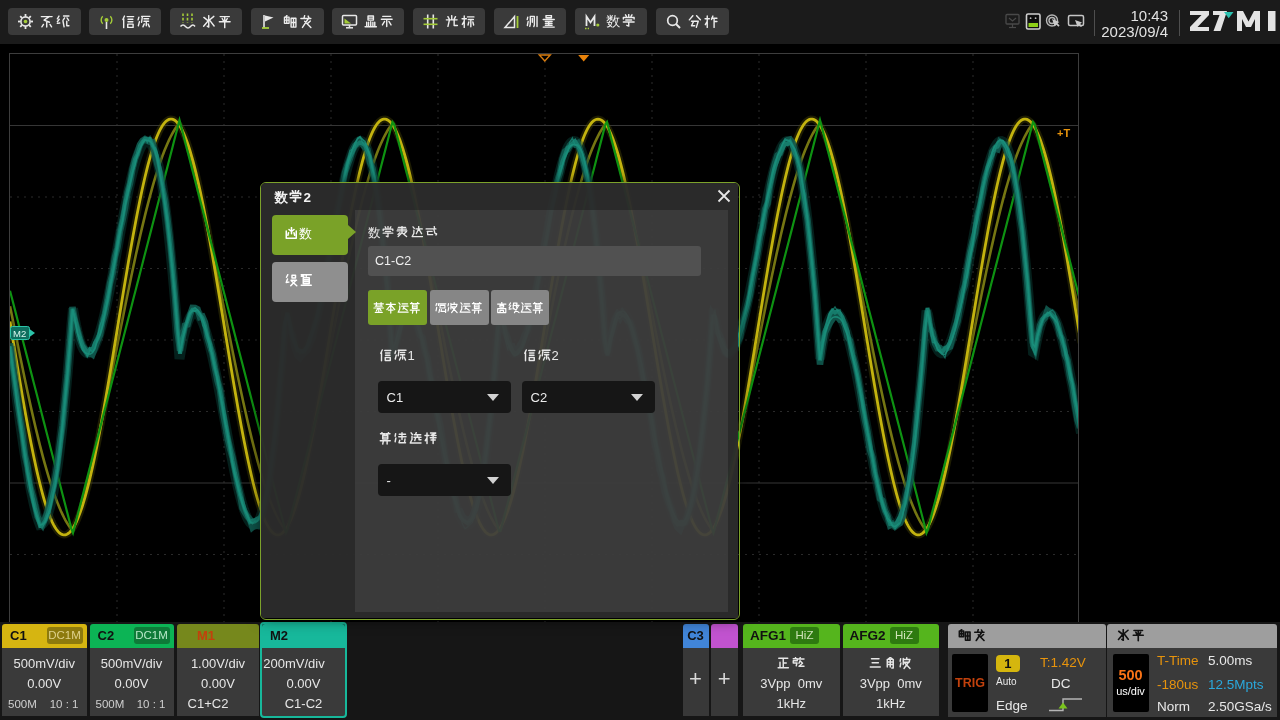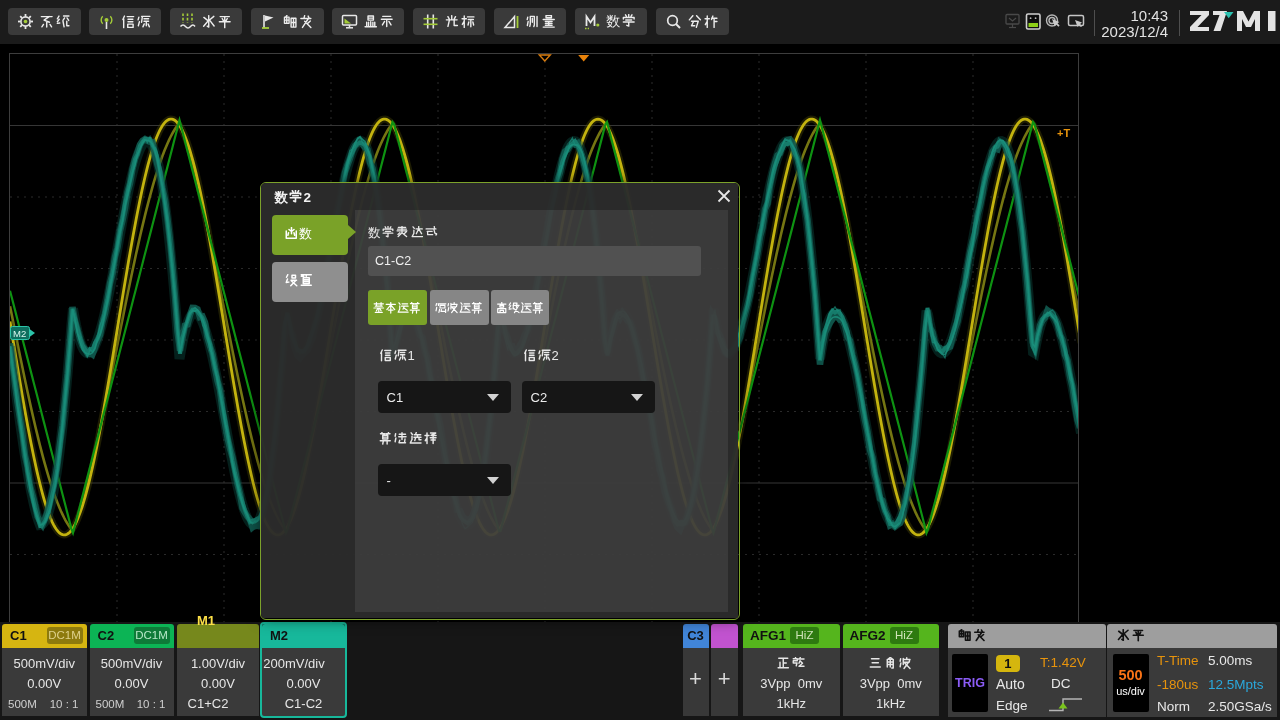--- a/index.html
+++ b/index.html
@@ -163,21 +163,21 @@
         <path d="M47,6 l2.8,7.5 1.4-2 2.2,2.2 1.2-1.2 -2.2,-2.2 2,-1.4 Z" fill="#c9c9c9"></path>
         <g>
           <rect x="63.5" y="2.5" width="15" height="10" rx="1.5" fill="none" stroke="#c5c5c5" stroke-width="1.5"></rect>
           <path d="M70,7 l2.6,7 1.3-1.9 2,2 1.2-1.2 -2,-2 1.9,-1.3 Z" fill="#c9c9c9"></path>
         </g>
       </svg></div>
 <div style="position:absolute;left:1094px;top:10px;width:1px;height:26px;background:#4e4e4e"></div>
 <div style="position:absolute;left:1108px;top:8px;font-size:15px;color:#e2e2e2;font-weight:normal;white-space:nowrap;line-height:1;width:60px;text-align:right">
       <span style="float:right">10:43</span>
     </div>
-<div style="position:absolute;left:1086px;top:24px;font-size:15px;color:#e2e2e2;font-weight:normal;white-space:nowrap;line-height:1;width:82px;text-align:right">2023/12/4</div>
+<div style="position:absolute;left:1086px;top:24px;font-size:15px;color:#e2e2e2;font-weight:normal;white-space:nowrap;line-height:1;width:82px;text-align:right">2023/09/4</div>
 <div style="position:absolute;left:1179px;top:10px;width:1px;height:26px;background:#4e4e4e"></div>
 <div style="position:absolute;left:1190px;top:11px"><svg width="88" height="20" viewBox="0 0 88 20">
         <g fill="#e3e3e3">
           <polygon points="0,0 19,0 19,4 7.5,16 19,16 19,20 0,20 0,16 11.5,4 0,4"></polygon>
           <polygon points="23,0 37,0 30.5,20 23.5,20 29.5,4 23,4"></polygon>
           <polygon points="47,0 53,0 58.5,10.5 64,0 70,0 70,20 65,20 65,8 61,16 56,16 52,8 52,20 47,20"></polygon>
           <polygon points="78,0 85.5,0 85.5,20 78,20"></polygon>
         </g>
         <polygon points="34,1 43.5,1 38.7,7.2" fill="#2cc1b0"></polygon>
       </svg></div>
@@ -231,21 +231,21 @@
 <div style="position:absolute;left:89.5px;top:624px;width:84px;height:23.5px;background:#0cb455;border-radius:3px 3px 0 0"></div>
     <div style="position:absolute;left:97.5px;top:629px;font-size:13px;color:#111;font-weight:bold;white-space:nowrap;line-height:1;">C2</div>
     <div style="position:absolute;left:133.5px;top:627px;width:36px;height:17px;background:#0e7a38;border-radius:3px;text-align:center;"></div>
     <div style="position:absolute;left:133.5px;top:630px;font-size:11.5px;color:#b7e8c8;font-weight:normal;white-space:nowrap;line-height:1;"><span style="display:inline-block;width:36px;text-align:center">DC1M</span></div>
     <div style="position:absolute;left:89.5px;top:647.5px;width:84px;height:68.5px;background:#3a3a3a"></div>
     <div style="position:absolute;left:89.5px;top:657px;font-size:13px;color:#e6e6e6;font-weight:normal;white-space:nowrap;line-height:1;"><span style="display:inline-block;width:84px;text-align:center">500mV/div</span></div>
     <div style="position:absolute;left:89.5px;top:677px;font-size:13px;color:#e6e6e6;font-weight:normal;white-space:nowrap;line-height:1;"><span style="display:inline-block;width:84px;text-align:center">0.00V</span></div>
     <div style="position:absolute;left:95.5px;top:698.5px;font-size:11.5px;color:#cfcfcf;font-weight:normal;white-space:nowrap;line-height:1;">500M</div>
     <div style="position:absolute;left:89.5px;top:698.5px;font-size:11.5px;color:#cfcfcf;font-weight:normal;white-space:nowrap;line-height:1;"><span style="display:inline-block;width:76px;text-align:right">10 : 1</span></div>
 <div style="position:absolute;left:177px;top:624px;width:82px;height:23.5px;background:#76881c;border-radius:3px 3px 0 0"></div>
-    <div style="position:absolute;left:185px;top:614px;font-size:13px;color:#fde047;font-weight:bold;white-space:nowrap;line-height:1;padding-left:12px;">M1</div>
+    <div style="position:absolute;left:185px;top:629px;font-size:13px;color:#c2410c;font-weight:bold;white-space:nowrap;line-height:1;padding-left:12px;">M1</div>
     <div style="position:absolute;left:177px;top:647.5px;width:82px;height:68.5px;background:#3a3a3a"></div>
     <div style="position:absolute;left:177px;top:657px;font-size:13px;color:#e6e6e6;font-weight:normal;white-space:nowrap;line-height:1;"><span style="display:inline-block;width:82px;text-align:center">1.00V/div</span></div>
     <div style="position:absolute;left:177px;top:677px;font-size:13px;color:#e6e6e6;font-weight:normal;white-space:nowrap;line-height:1;"><span style="display:inline-block;width:82px;text-align:center">0.00V</span></div>
     <div style="position:absolute;left:177px;top:696.5px;font-size:13px;color:#e6e6e6;font-weight:normal;white-space:nowrap;line-height:1;"><span style="display:inline-block;width:62px;text-align:center">C1+C2</span></div>
 <div style="position:absolute;left:262px;top:624px;width:83px;height:23.5px;background:#17b89b;border-radius:3px 3px 0 0"></div>
     <div style="position:absolute;left:270px;top:629px;font-size:13px;color:#111;font-weight:bold;white-space:nowrap;line-height:1;">M2</div>
     <div style="position:absolute;left:262px;top:647.5px;width:83px;height:68.5px;background:#3a3a3a"></div>
     <div style="position:absolute;left:262px;top:657px;font-size:13px;color:#e6e6e6;font-weight:normal;white-space:nowrap;line-height:1;"><span style="display:inline-block;width:64px;text-align:center">200mV/div</span></div>
     <div style="position:absolute;left:262px;top:677px;font-size:13px;color:#e6e6e6;font-weight:normal;white-space:nowrap;line-height:1;"><span style="display:inline-block;width:83px;text-align:center">0.00V</span></div>
     <div style="position:absolute;left:262px;top:696.5px;font-size:13px;color:#e6e6e6;font-weight:normal;white-space:nowrap;line-height:1;"><span style="display:inline-block;width:83px;text-align:center">C1-C2</span></div>
@@ -285,25 +285,25 @@
     <div style="position:absolute;left:842.5px;top:677px;font-size:13px;color:#e6e6e6;font-weight:normal;white-space:nowrap;line-height:1;"><span style="display:inline-block;width:96.5px;text-align:center">3Vpp&nbsp;&nbsp;0mv</span></div>
     <div style="position:absolute;left:842.5px;top:696.5px;font-size:13px;color:#e6e6e6;font-weight:normal;white-space:nowrap;line-height:1;"><span style="display:inline-block;width:96.5px;text-align:center">1kHz</span></div>
 <div style="position:absolute;left:947.5px;top:624px;width:158px;height:24px;background:#9e9e9e;border-radius:3px 3px 0 0"></div>
 <div style="position:absolute;left:957px;top:629px;font-size:13px;color:#111;font-weight:bold;white-space:nowrap;line-height:1;"><svg width="13" height="13" viewBox="0 0 10.4 10.4" style="display:inline-block;vertical-align:-2px;margin:0 1px">
         <path d="M2.90,0.40L1.90,1.60 M1.10,1.60L4.50,1.60 M1.10,1.60L1.10,6.20 M4.50,1.60L4.50,6.20 M1.10,3.80L4.50,3.80 M1.10,6.20L4.50,6.20 M2.80,1.60L2.80,6.20 M6.00,2.40L9.60,2.40 M6.00,2.40L6.00,9.00 M9.60,2.40L9.60,9.00 M6.00,5.60L9.60,5.60 M7.80,2.40L7.80,9.00 M6.00,9.00L9.60,9.00" stroke="#111" stroke-width="1.3" fill="none" stroke-linecap="round"></path>
       </svg><svg width="13" height="13" viewBox="0 0 10.4 10.4" style="display:inline-block;vertical-align:-2px;margin:0 1px">
         <path d="M1.40,2.60L8.80,2.60 M4.20,0.50L3.60,2.60 M6.80,0.80L7.60,2.40 M7.00,2.60L2.60,9.20 M4.20,4.60L8.80,9.20 M8.40,4.40L6.20,6.40" stroke="#111" stroke-width="1.3" fill="none" stroke-linecap="round"></path>
       </svg></div>
 <div style="position:absolute;left:947.5px;top:648px;width:158px;height:69px;background:#3a3a3a"></div>
 <div style="position:absolute;left:952px;top:654px;width:36px;height:58px;background:#000;border-radius:2px"></div>
-<div style="position:absolute;left:952px;top:677px;font-size:12.5px;color:#8b5cf6;font-weight:normal;white-space:nowrap;line-height:1;"><span style="display:inline-block;width:36px;text-align:center;font-weight:bold">TRIG</span></div>
+<div style="position:absolute;left:952px;top:677px;font-size:12.5px;color:#c2410c;font-weight:normal;white-space:nowrap;line-height:1;"><span style="display:inline-block;width:36px;text-align:center;font-weight:bold">TRIG</span></div>
 <div style="position:absolute;left:995.5px;top:654.5px;width:24.5px;height:17px;background:#d5b60e;border-radius:4px"></div>
 <div style="position:absolute;left:995.5px;top:657px;font-size:13px;color:#111;font-weight:normal;white-space:nowrap;line-height:1;"><span style="display:inline-block;width:24.5px;text-align:center;font-weight:bold">1</span></div>
 <div style="position:absolute;left:1040px;top:656px;font-size:13.5px;color:#e8940c;font-weight:normal;white-space:nowrap;line-height:1;">T:1.42V</div>
-<div style="position:absolute;left:996px;top:677px;font-size:14px;color:#e8e8e8;font-weight:normal;white-space:nowrap;line-height:1;">Auto</div>
+<div style="position:absolute;left:996px;top:677px;font-size:10px;color:#e8e8e8;font-weight:normal;white-space:nowrap;line-height:1;">Auto</div>
 <div style="position:absolute;left:1051px;top:677px;font-size:13.5px;color:#e8e8e8;font-weight:normal;white-space:nowrap;line-height:1;">DC</div>
 <div style="position:absolute;left:996px;top:699px;font-size:13.5px;color:#e8e8e8;font-weight:normal;white-space:nowrap;line-height:1;">Edge</div>
 <div style="position:absolute;left:1048px;top:696px"><svg width="36" height="17" viewBox="0 0 36 17">
         <path d="M1,14.5 L15,14.5 L15,3 L34,3" fill="none" stroke="#b5b5b5" stroke-width="1.4"></path>
         <polygon points="10.5,12.5 19.5,12.5 15,6.5" fill="#7ac41d"></polygon>
       </svg></div>
 <div style="position:absolute;left:1107px;top:624px;width:170px;height:24px;background:#9e9e9e;border-radius:3px 3px 0 0"></div>
 <div style="position:absolute;left:1116px;top:629px;font-size:13px;color:#111;font-weight:bold;white-space:nowrap;line-height:1;"><svg width="13" height="13" viewBox="0 0 10.4 10.4" style="display:inline-block;vertical-align:-2px;margin:0 1px">
         <path d="M5.00,0.50L5.00,9.00 M5.00,9.00L3.90,8.30 M1.40,1.80L4.40,4.20 M4.20,4.80L1.20,8.40 M5.80,4.00L9.00,8.20 M8.80,1.00L6.00,3.40" stroke="#111" stroke-width="1.3" fill="none" stroke-linecap="round"></path>
       </svg><svg width="13" height="13" viewBox="0 0 10.4 10.4" style="display:inline-block;vertical-align:-2px;margin:0 1px">

